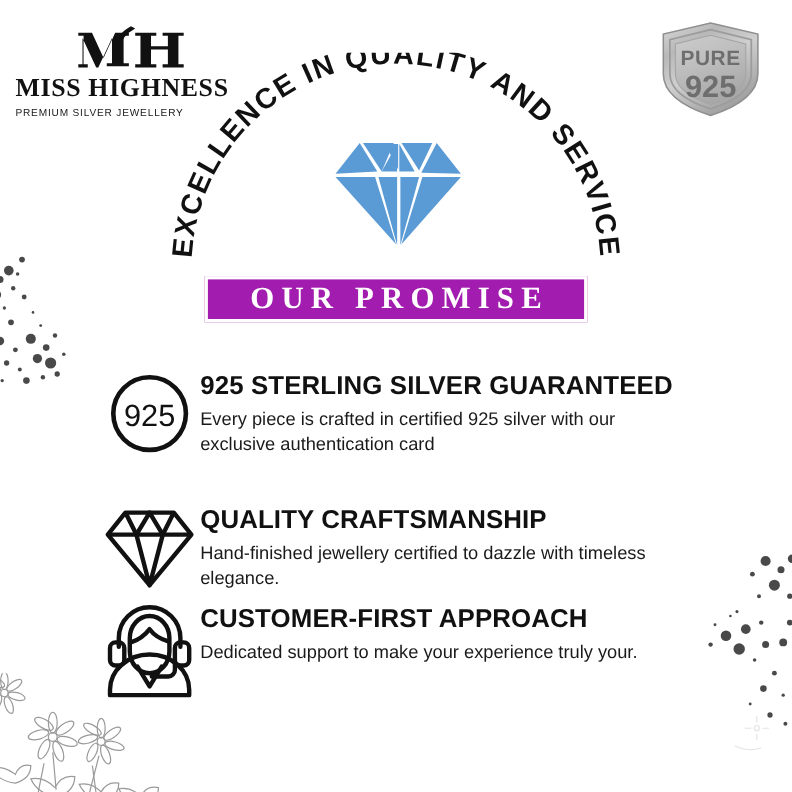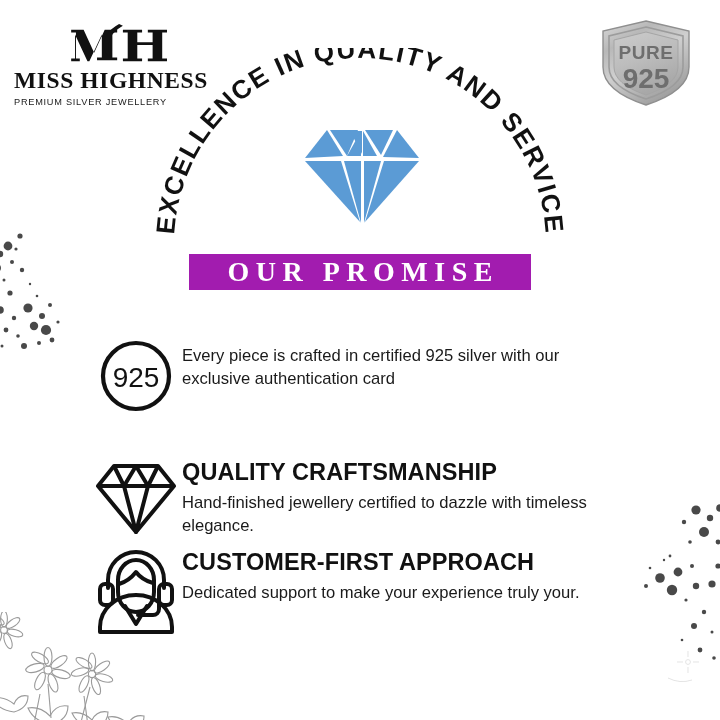--- a/index.html
+++ b/index.html
@@ -356,20 +356,21 @@
   </div>
 
   <div class="feature-row" id="feature-row-0">
     <div class="feature-icon">
       <svg width="76" height="76" viewBox="0 0 76 76">
         <circle cx="38" cy="38" r="33" fill="none" stroke="#111111" stroke-width="4.2"></circle>
         <text x="38" y="49" text-anchor="middle" font-family="&quot;Liberation Sans&quot;, sans-serif" font-size="28" font-weight="400" fill="#111111">925</text>
       </svg>
     </div>
     <div class="feature-text">
+      <div class="feature-title">925 STERLING SILVER GUARANTEED</div>
       <div class="feature-desc">Every piece is crafted in certified 925 silver with our exclusive authentication card</div>
     </div>
   </div>
 
   <div class="feature-row" id="feature-row-1">
     <div class="feature-icon">
       <svg width="84" height="76" viewBox="0 0 84 76">
         <g fill="none" stroke="#111111" stroke-width="4" stroke-linejoin="round">
           <polygon points="4,26 20,6 64,6 80,26 42,72"></polygon>
           <path d="M4 26 H80"></path>

